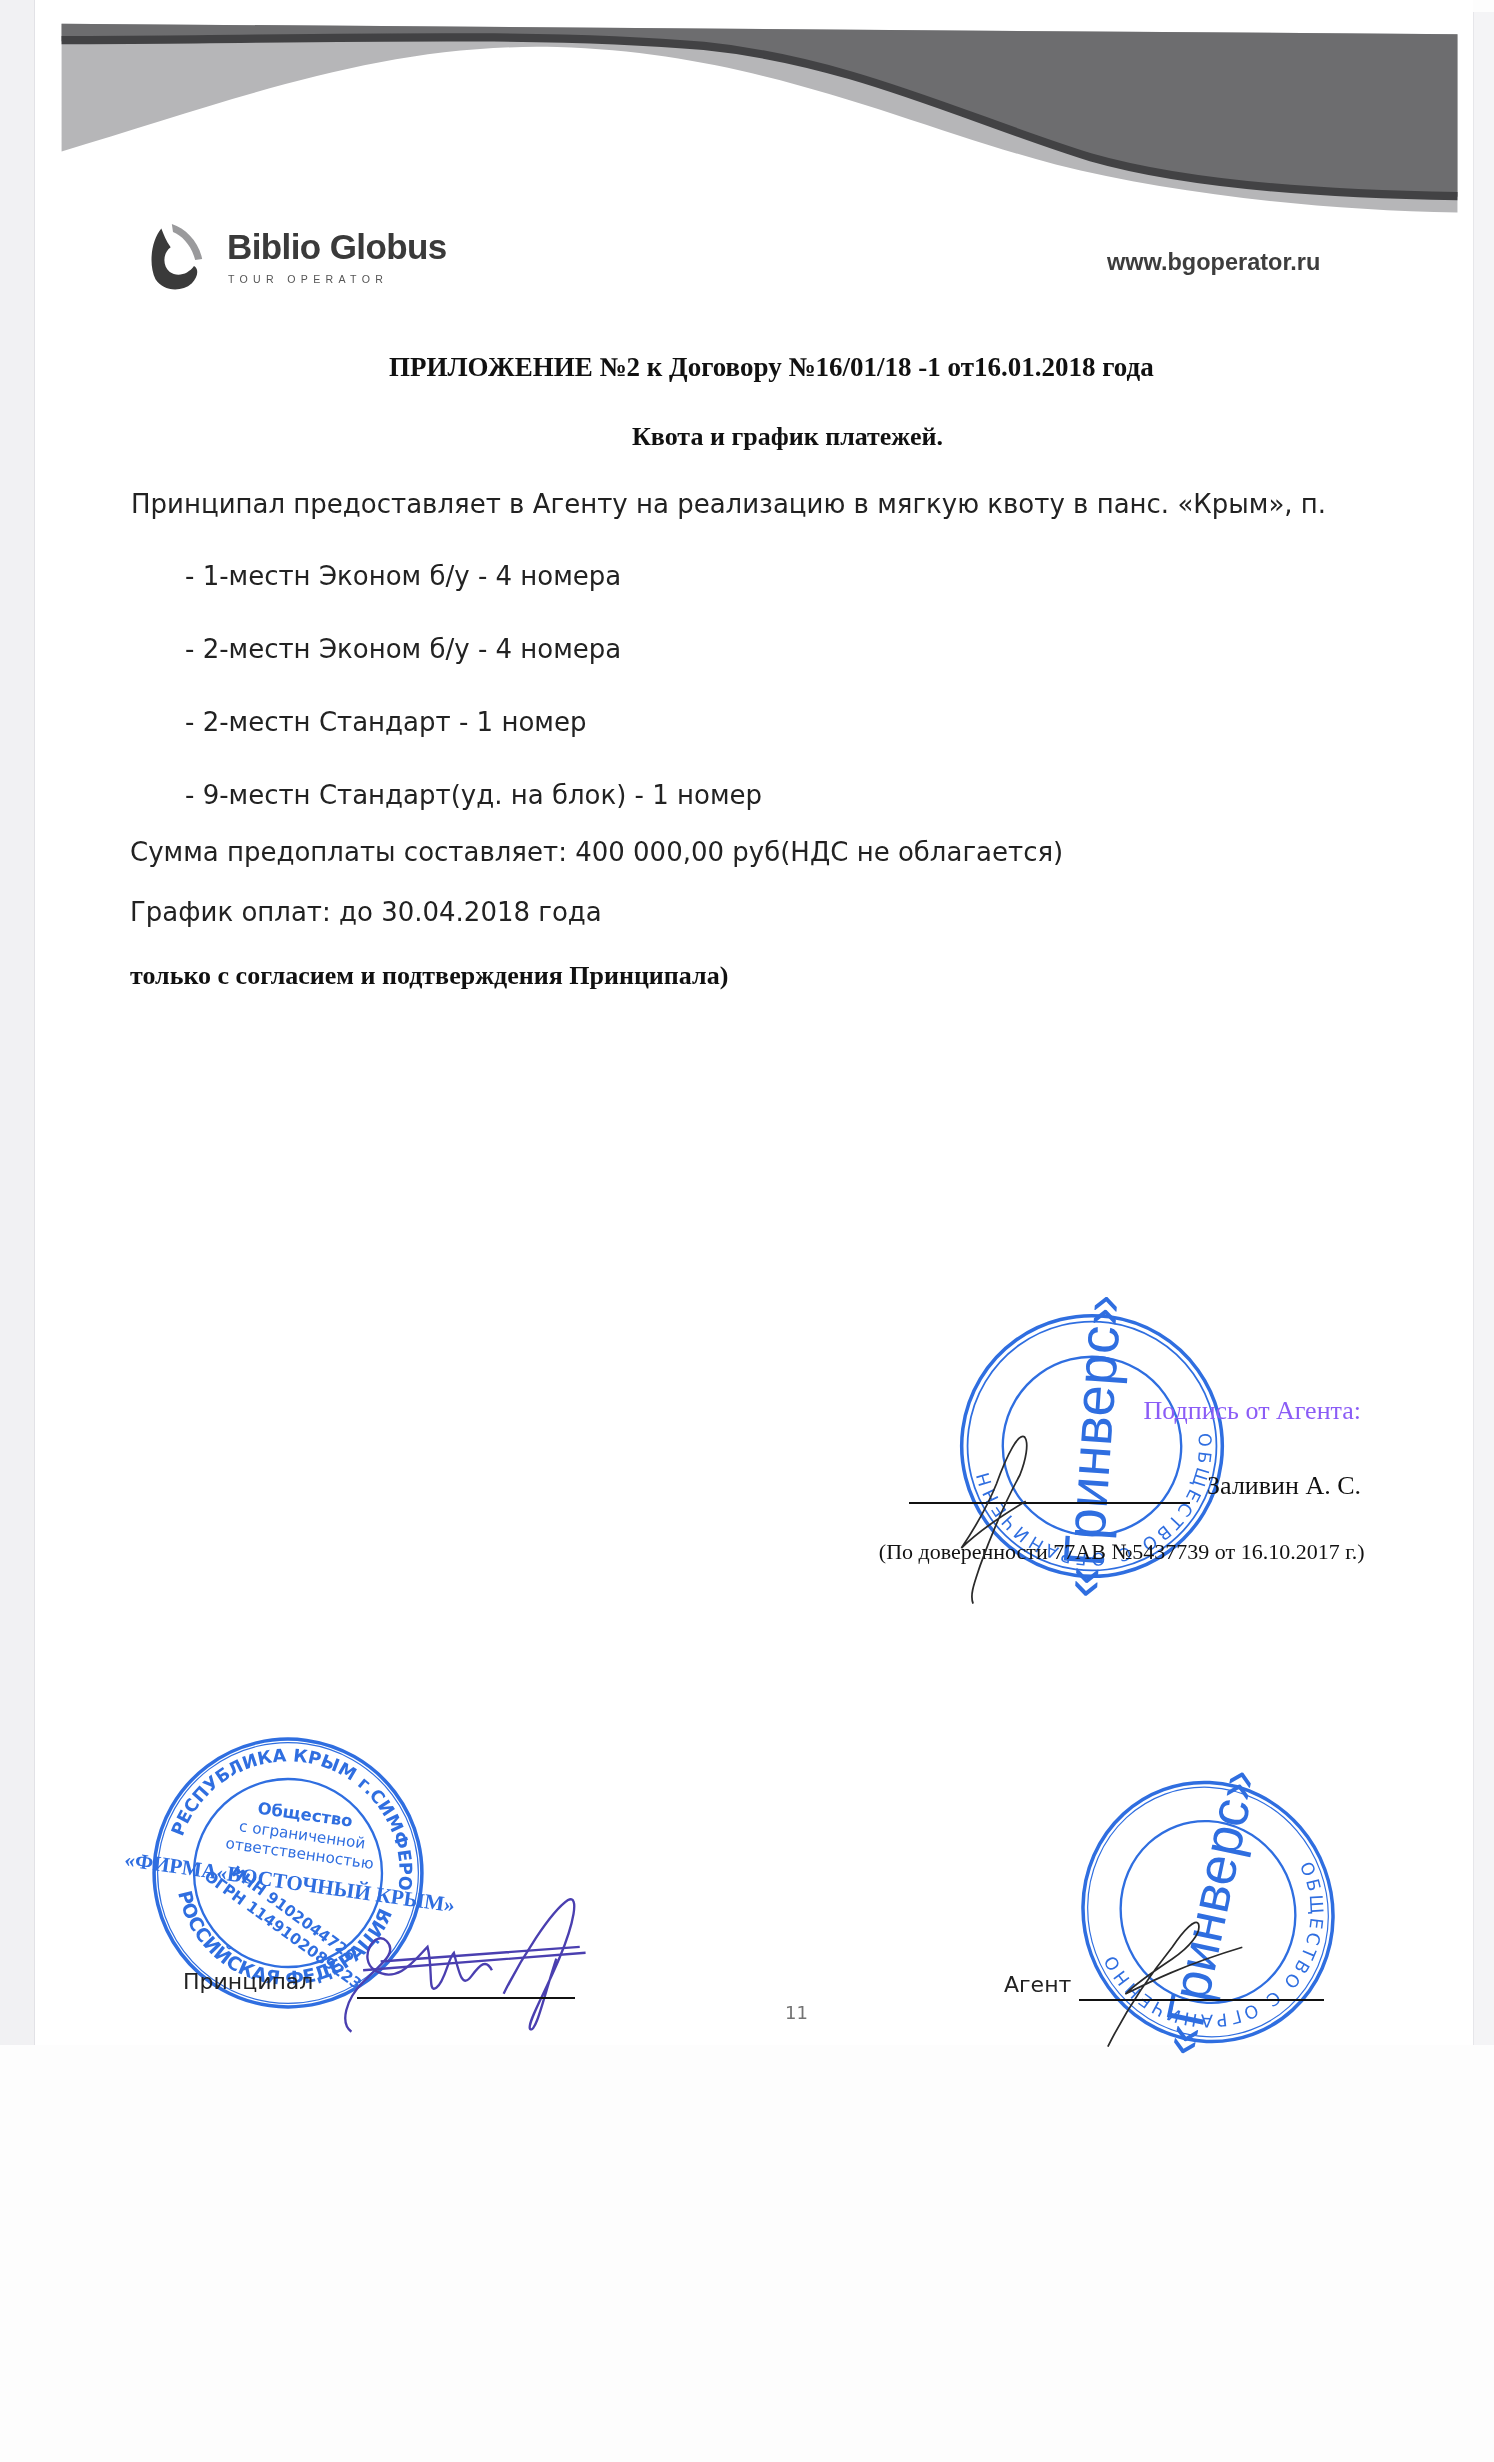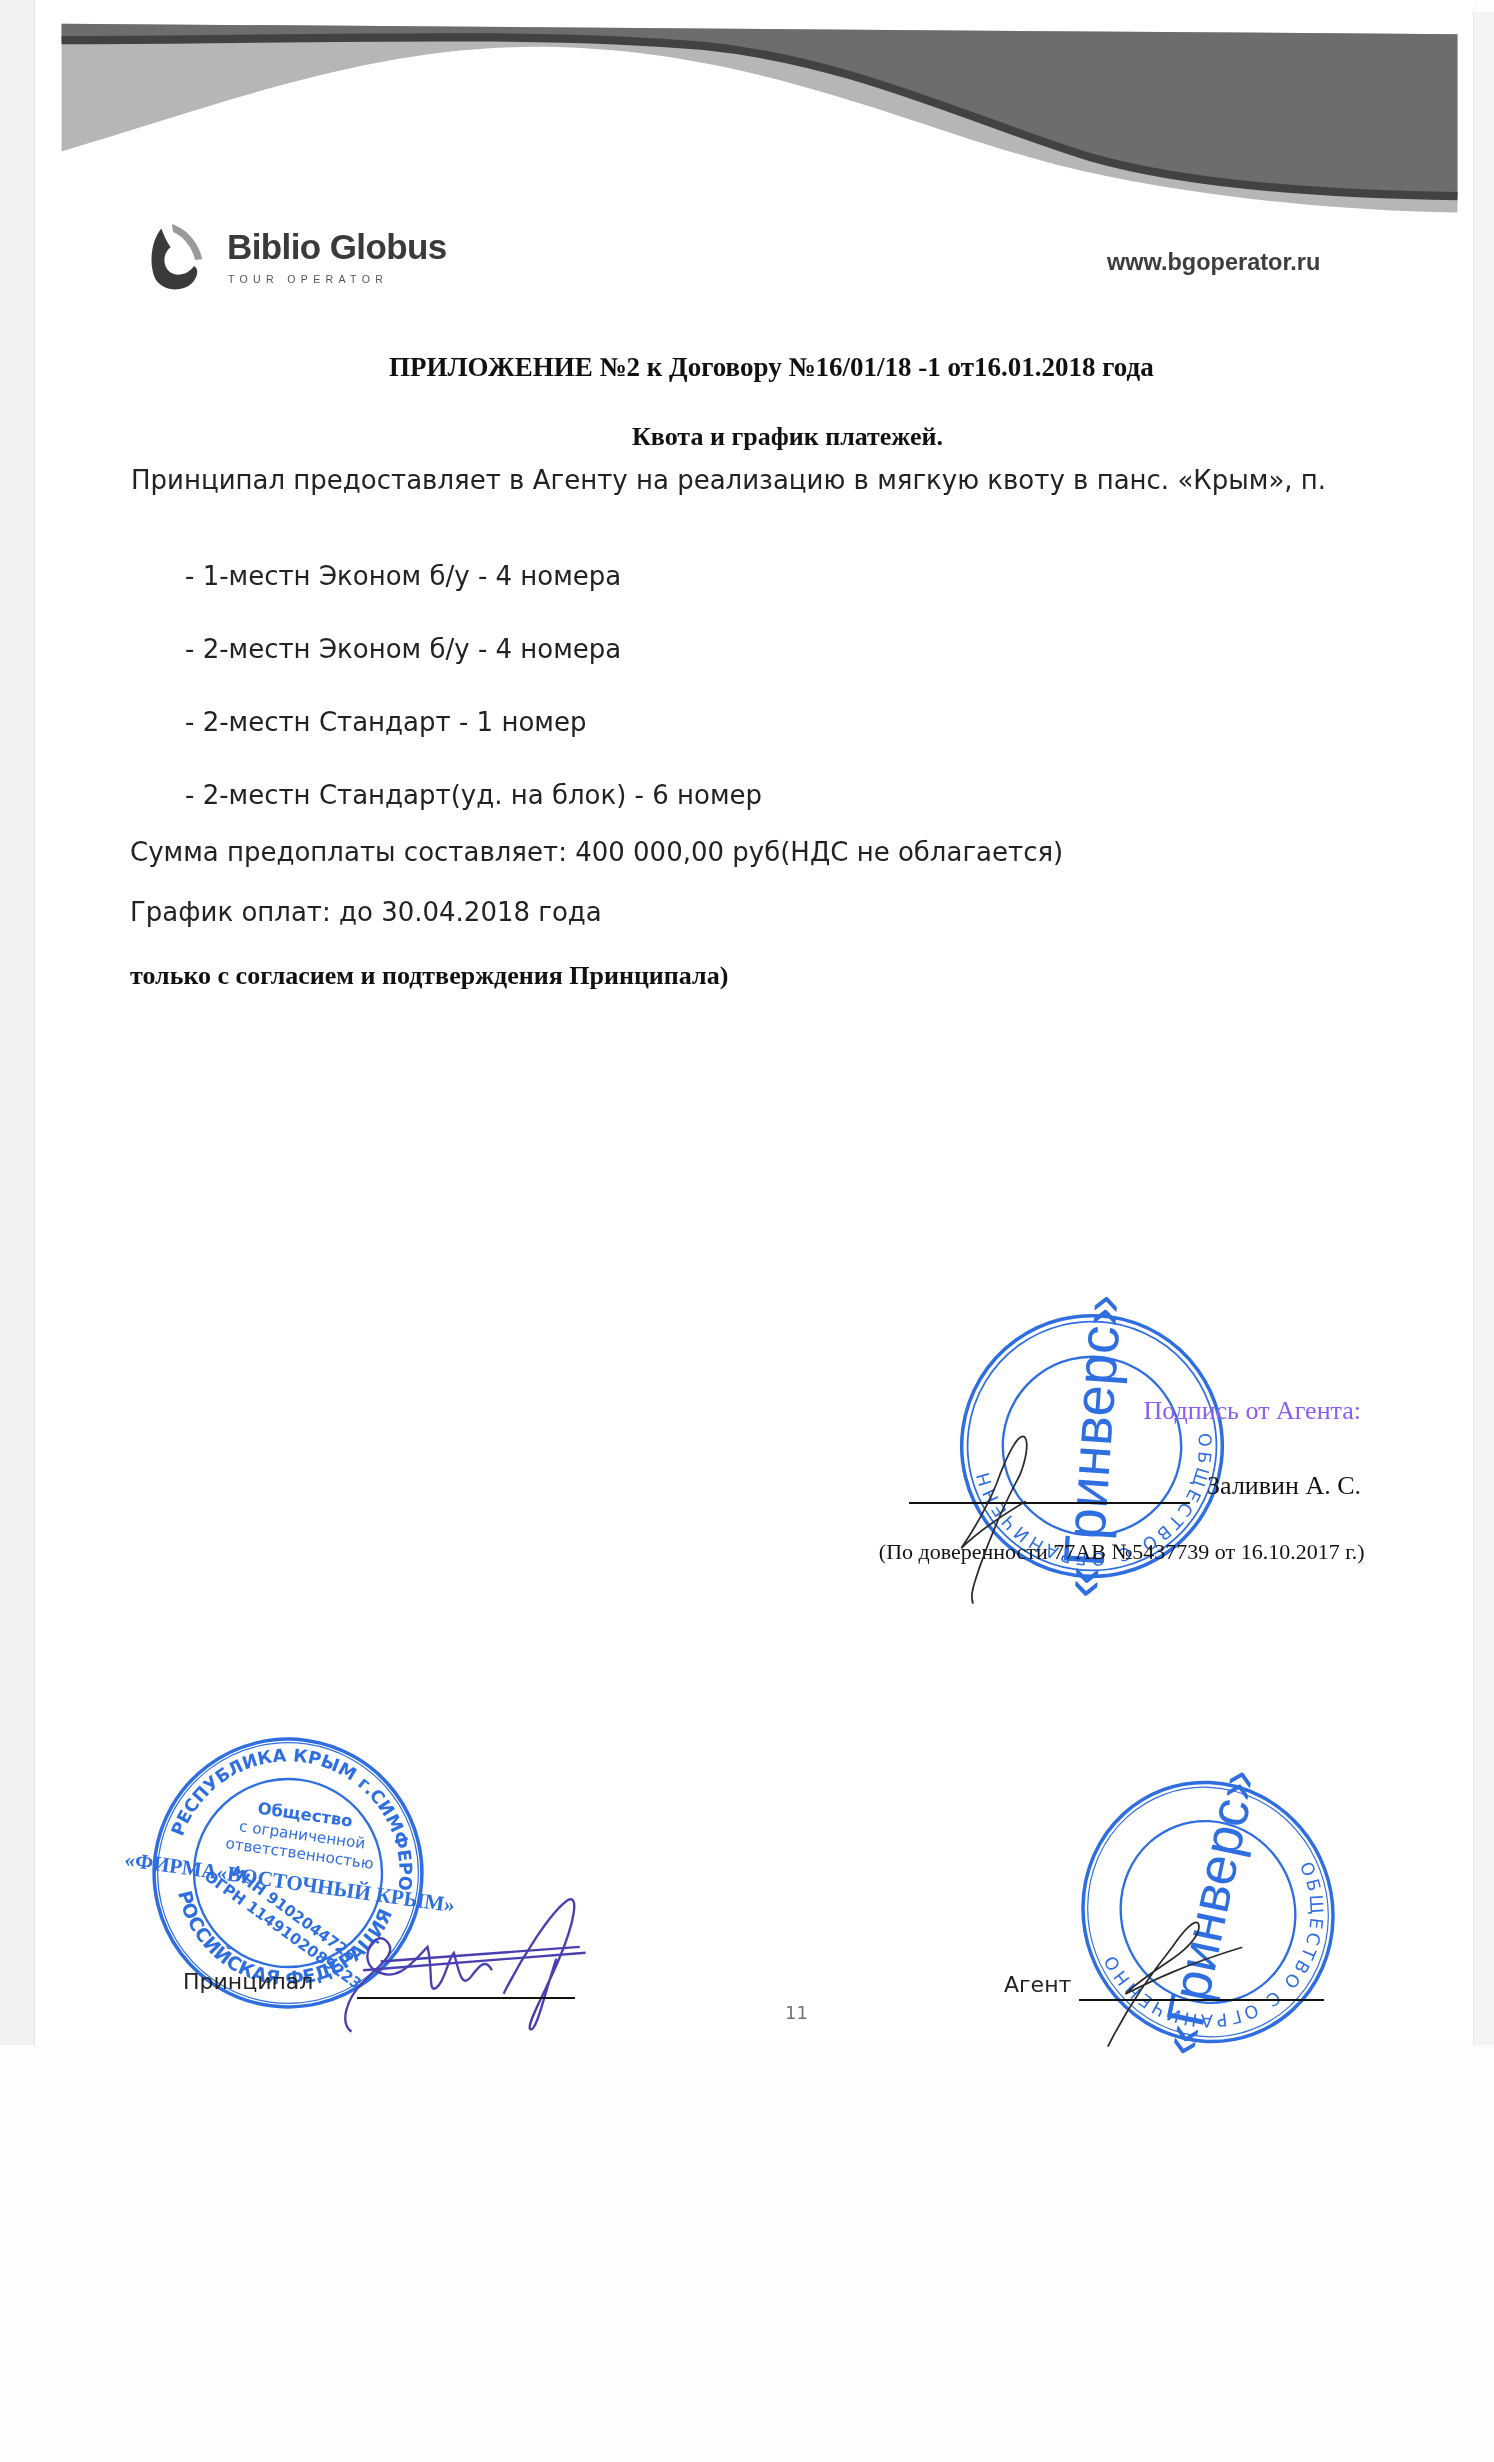--- a/index.html
+++ b/index.html
@@ -18,21 +18,21 @@
 
   .logo { position: absolute; left: 145px; top: 218px; width: 340px; height: 76px; }
   .logo-mark { position: absolute; left: 0; top: 0; width: 70px; height: 76px; }
   .logo-name { position: absolute; left: 82px; top: 9.4px; font-family: "Liberation Sans", sans-serif; font-weight: bold; font-size: 35px; color: #3a3a3a; letter-spacing: -0.6px; white-space: nowrap; }
   .logo-tag { position: absolute; left: 83px; top: 55px; font-family: "Liberation Sans", sans-serif; font-size: 10.6px; color: #555; letter-spacing: 5.3px; white-space: nowrap; }
 
   .site-url { position: absolute; left: 1107px; top: 249px; font-family: "Liberation Sans", sans-serif; font-weight: bold; font-size: 23.5px; color: #3d3d3d; white-space: nowrap; }
   .doc-title { position: absolute; left: 389px; top: 352px; font-family: "Liberation Serif", serif; font-weight: bold; font-size: 27px; white-space: nowrap; color: #111; }
   .doc-subtitle { position: absolute; left: 632px; top: 422px; font-family: "Liberation Serif", serif; font-weight: bold; font-size: 26px; white-space: nowrap; color: #111; }
 
-  .intro { position: absolute; left: 131px; top: 467px; font-size: 26px; line-height: 27.6px; width: 1267px; color: #222; }
+  .intro { position: absolute; left: 131px; top: 491px; font-size: 26px; line-height: 27.6px; width: 1267px; color: #222; }
   .intro .line { display: block; white-space: nowrap; }
 
   .rooms { position: absolute; left: 185px; top: 560px; margin: 0; padding: 0; list-style: none; font-size: 26px; color: #222; }
   .rooms li { height: 73px; line-height: 33px; white-space: nowrap; }
 
   .prepay { position: absolute; left: 130px; top: 837px; font-size: 26px; white-space: nowrap; color: #222; }
   .schedule { position: absolute; left: 130px; top: 897px; font-size: 26px; white-space: nowrap; color: #222; }
 
   .release { position: absolute; left: 130px; top: 959px; font-family: "Liberation Serif", serif; font-weight: bold; font-size: 26px; line-height: 34px; color: #111; }
   .release .line { display: block; white-space: nowrap; }
@@ -84,21 +84,21 @@
 <div class="doc-subtitle">Квота и график платежей.</div>
 
 <div class="intro">
   <span class="line">Принципал предоставляет в Агенту на реализацию в мягкую квоту в панс. «Крым», п.</span>
 </div>
 
 <ul class="rooms">
   <li>- 1-местн Эконом б/у - 4 номера</li>
   <li>- 2-местн Эконом б/у - 4 номера</li>
   <li>- 2-местн Стандарт - 1 номер</li>
-  <li>- 2-местн Стандарт(уд. на блок) - 6 номер</li>
+  <li>- 9-местн Стандарт(уд. на блок) - 1 номер</li>
 </ul>
 
 <div class="prepay">Сумма предоплаты составляет: 400 000,00 руб(НДС не облагается)</div>
 <div class="schedule">График оплат: до 30.04.2018 года</div>
 
 <div class="release">
   <span class="line">только с согласием и подтверждения Принципала)</span>
 </div>
 
 <div class="stamp" style="left:957px; top:1311px;">

